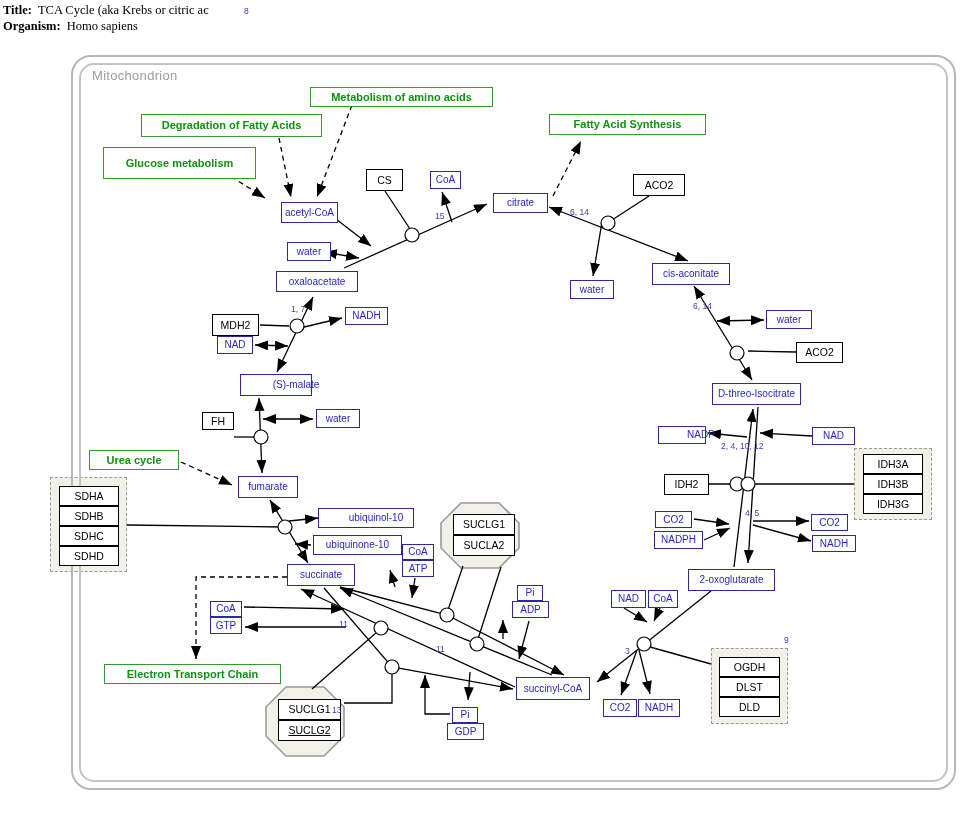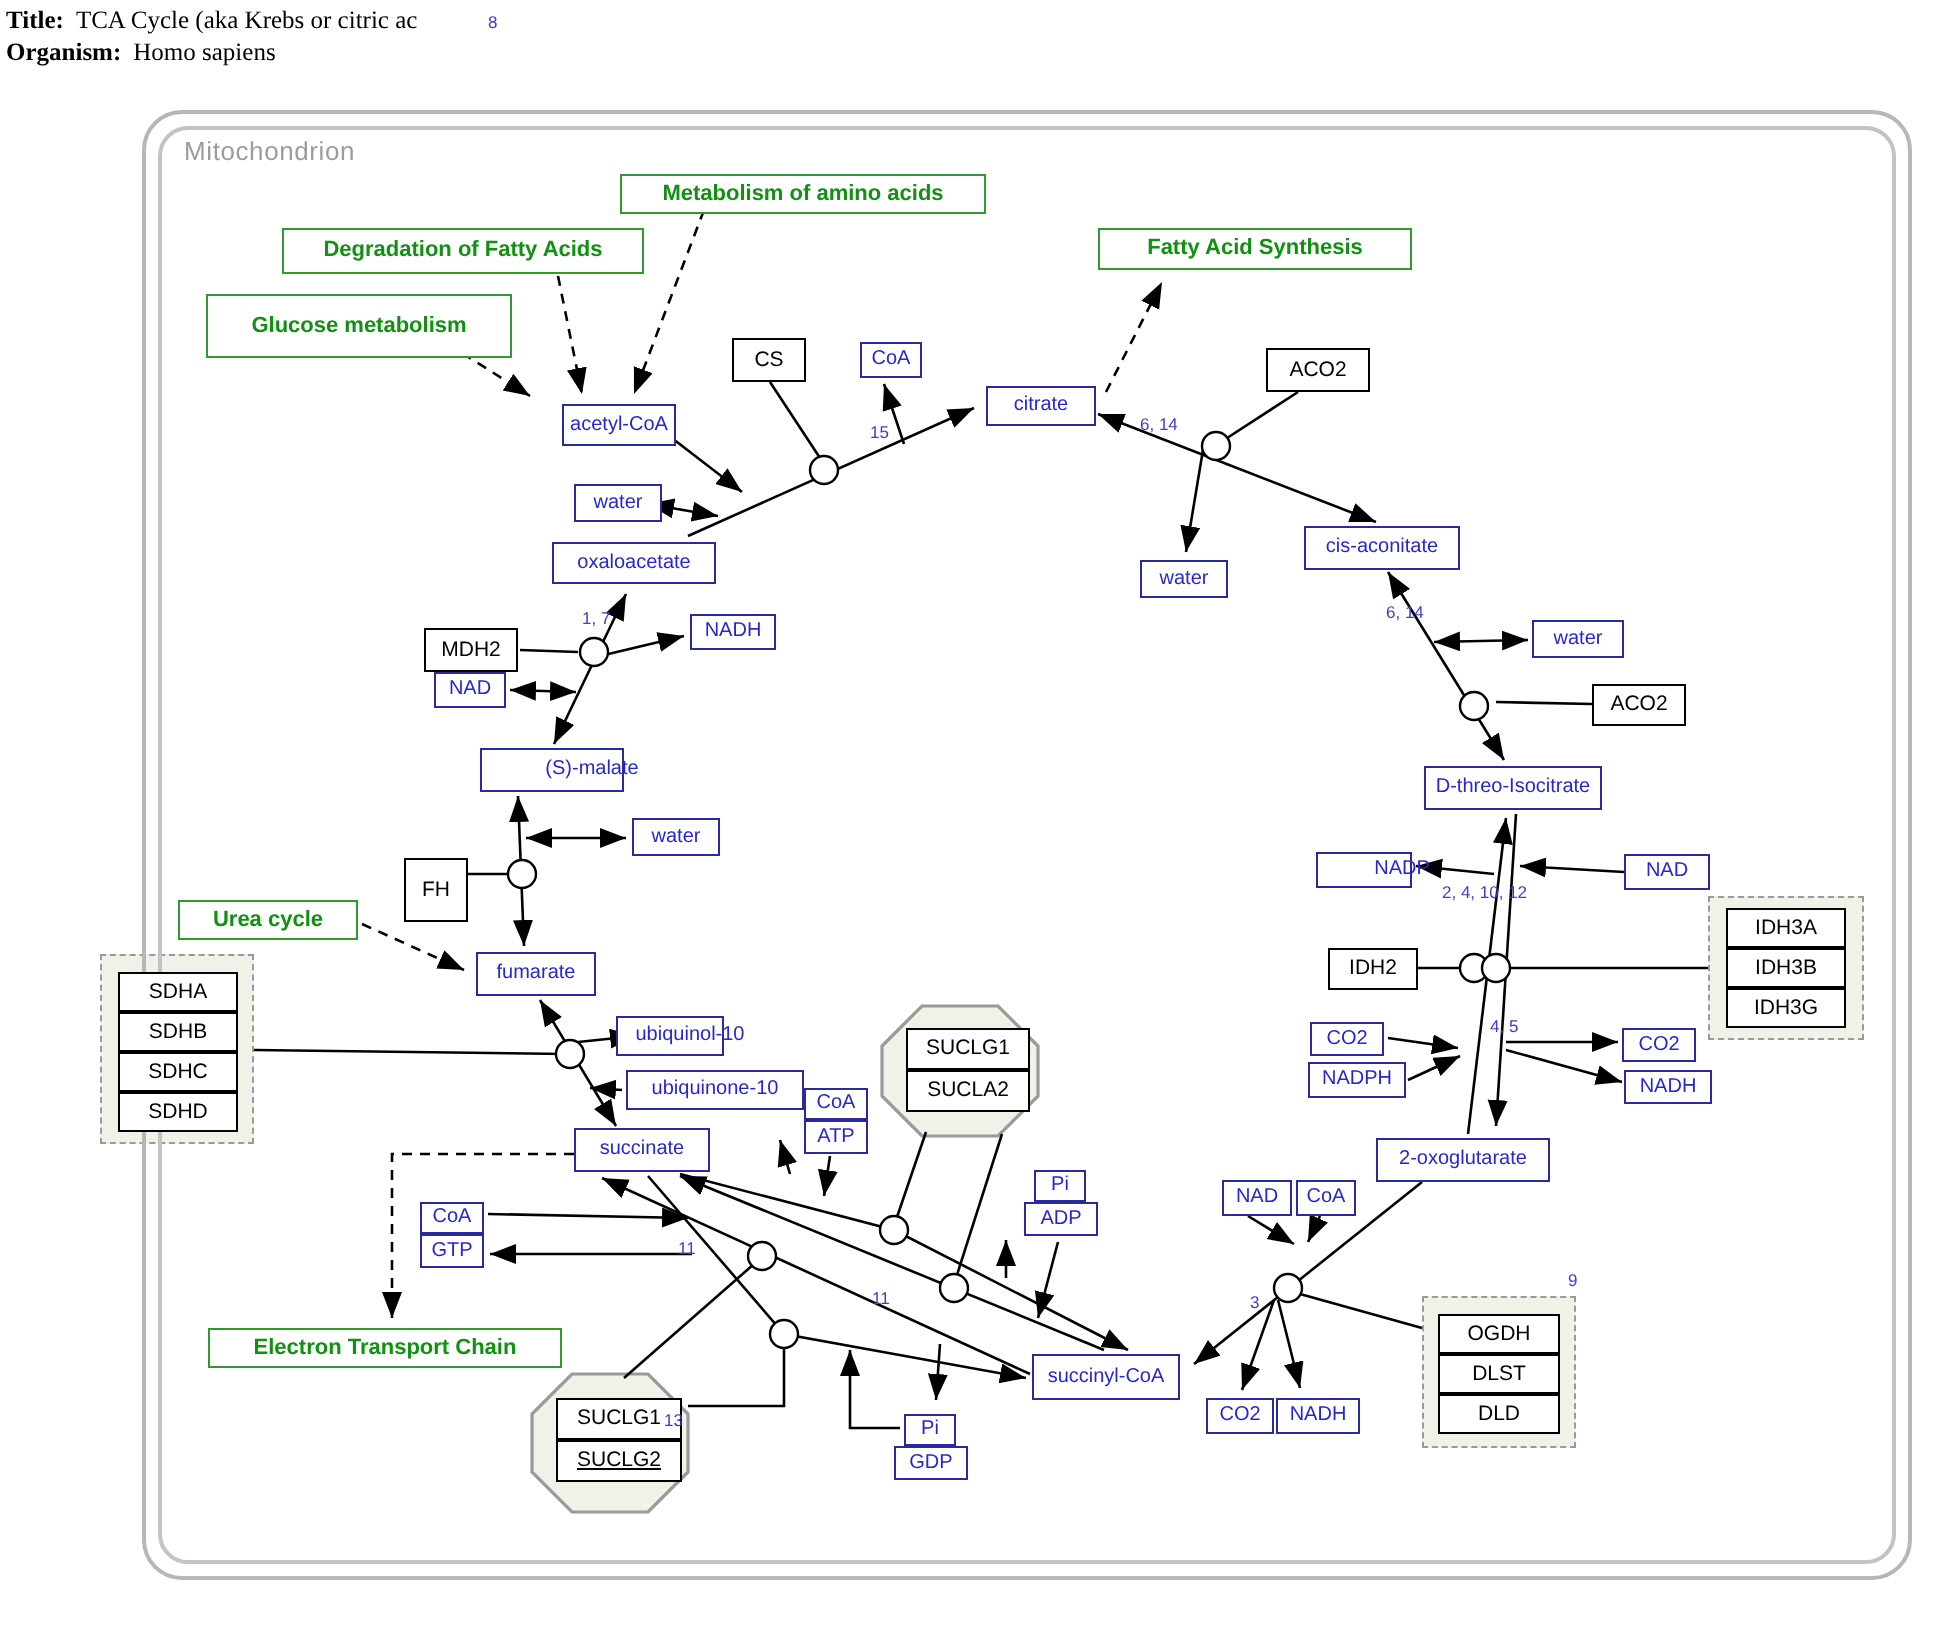--- a/index.html
+++ b/index.html
@@ -144,35 +144,35 @@
     <div class="box m" style="left: 516px; top: 677px; width: 74px; height: 23px;">succinyl-CoA</div>
     <div class="box m" style="left: 517px; top: 585px; width: 26px; height: 16px;">Pi</div>
     <div class="box m" style="left: 512px; top: 601px; width: 37px; height: 17px;">ADP</div>
     <div class="box m" style="left: 452px; top: 707px; width: 26px; height: 16px;">Pi</div>
     <div class="box m" style="left: 447px; top: 723px; width: 37px; height: 17px;">GDP</div>
     <div class="box m" style="left: 402px; top: 544px; width: 32px; height: 16px;">CoA</div>
     <div class="box m" style="left: 402px; top: 560px; width: 32px; height: 17px;">ATP</div>
     <div class="box m" style="left: 287px; top: 564px; width: 68px; height: 22px;">succinate</div>
     <div class="box m" style="left: 210px; top: 601px; width: 32px; height: 16px;">CoA</div>
     <div class="box m" style="left: 210px; top: 617px; width: 32px; height: 17px;">GTP</div>
-    <div class="box m" style="left: 308px; top: 508px; width: 54px; height: 20px; padding-left: 20px;">ubiquinol-10</div>
+    <div class="box m" style="left: 318px; top: 508px; width: 96px; height: 20px; padding-left: 20px;">ubiquinol-10</div>
     <div class="box m" style="left: 313px; top: 535px; width: 89px; height: 20px;">ubiquinone-10</div>
     <div class="box m" style="left: 238px; top: 476px; width: 60px; height: 22px;">fumarate</div>
     <div class="box m" style="left: 316px; top: 409px; width: 44px; height: 19px;">water</div>
     <div class="box m" style="left: 240px; top: 374px; width: 72px; height: 22px; padding-left: 40px;">(S)-malate</div>
     <div class="box m" style="left: 217px; top: 336px; width: 36px; height: 18px;">NAD</div>
     <div class="box m" style="left: 345px; top: 307px; width: 43px; height: 18px;">NADH</div>
     <div class="box m" style="left: 287px; top: 242px; width: 44px; height: 19px;">water</div>
     <div class="box m" style="left: 276px; top: 271px; width: 82px; height: 21px;">oxaloacetate</div>
     <div class="box e" style="left: 366px; top: 169px; width: 37px; height: 22px;">CS</div>
     <div class="box e" style="left: 633px; top: 174px; width: 52px; height: 22px;">ACO2</div>
     <div class="box e" style="left: 796px; top: 342px; width: 47px; height: 21px;">ACO2</div>
     <div class="box e" style="left: 664px; top: 474px; width: 45px; height: 21px;">IDH2</div>
     <div class="box e" style="left: 212px; top: 314px; width: 47px; height: 22px;">MDH2</div>
-    <div class="box e" style="left: 202px; top: 429px; width: 32px; height: 32px;">FH</div>
+    <div class="box e" style="left: 202px; top: 412px; width: 32px; height: 18px;">FH</div>
     <div class="box p" style="left: 310px; top: 87px; width: 183px; height: 20px;">Metabolism of amino acids</div>
     <div class="box p" style="left: 141px; top: 114px; width: 181px; height: 23px;">Degradation of Fatty Acids</div>
     <div class="box p" style="left: 103px; top: 147px; width: 153px; height: 32px;">Glucose metabolism</div>
     <div class="box p" style="left: 549px; top: 114px; width: 157px; height: 21px;">Fatty Acid Synthesis</div>
     <div class="box p" style="left: 89px; top: 450px; width: 90px; height: 20px;">Urea cycle</div>
     <div class="box p" style="left: 104px; top: 664px; width: 177px; height: 20px;">Electron Transport Chain</div>
     <div class="box gm" style="left: 59px; top: 486px; width: 60px; height: 20px;">SDHA</div>
     <div class="box gm" style="left: 59px; top: 506px; width: 60px; height: 20px;">SDHB</div>
     <div class="box gm" style="left: 59px; top: 526px; width: 60px; height: 20px;">SDHC</div>
     <div class="box gm" style="left: 59px; top: 546px; width: 60px; height: 20px;">SDHD</div>

